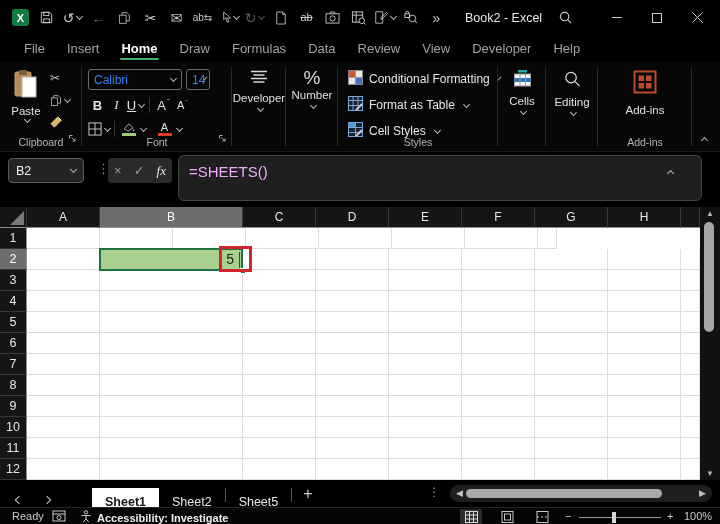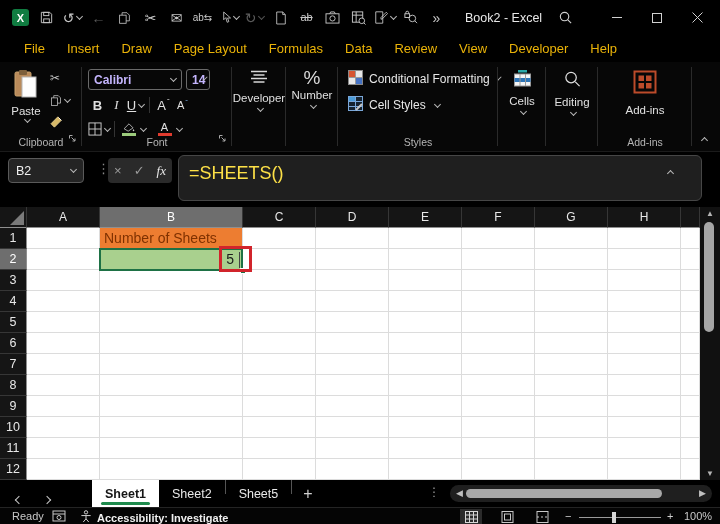--- a/index.html
+++ b/index.html
@@ -15,57 +15,57 @@
   .chev { width:5px; height:5px; border-right:1.2px solid #b8b8b8; border-bottom:1.2px solid #b8b8b8; transform:rotate(45deg); display:inline-block; margin:-2px 0 0 3px; }
   .chev.up { transform:rotate(-135deg); margin-top:3px; }
   .xl-badge { width:17px; height:17px; background:#107C41; border-radius:3px; color:#fff; font-size:11px; font-weight:bold; display:flex; align-items:center; justify-content:center; }
   #win-title { font-size:12.5px; color:#e8e8e8; margin-left:16px; white-space:nowrap; }
   #title-search { position:absolute; left:558px; top:10px; }
   .winbtn { position:absolute; top:0; width:40px; height:35px; display:flex; align-items:center; justify-content:center; }
   #btn-min { left:597px; } #btn-max { left:637px; } #btn-close { left:677px; }
 
   
   #menubar { position:absolute; top:35px; left:0; width:720px; height:27px; display:flex; align-items:center; padding-left:13px; background:#000; }
-  .mtab { padding:0 11px; height:100%; display:flex; align-items:center; font-size:13px; color:#eab308; position:relative; }
+  .mtab { padding:0 11px; height:100%; display:flex; align-items:center; font-size:13px; color:#a3a3a3; position:relative; }
   .mtab.active { color:#fff; font-weight:bold; }
   .mtab.active::after { content:""; position:absolute; left:10px; right:10px; bottom:2px; height:2px; background:#4AAE71; border-radius:1px; }
   #share-btn { position:absolute; right:9px; top:3px; height:21px; background:#2E9E5B; border-radius:4px; color:#fff; font-size:12px; display:flex; align-items:center; gap:5px; padding:0 9px; }
   #share-btn .chev { border-color:#fff; }
 
   
   #ribbon { position:absolute; top:62px; left:0; width:720px; height:90px; background:#070707; display:flex; border-bottom:1px solid #1b1b1b; }
   .rgroup { position:relative; height:100%; flex:none; }
   .rgroup::after { content:""; position:absolute; right:0; top:5px; bottom:5px; width:1px; background:#2a2a2a; }
   .glabel { position:absolute; bottom:3px; left:0; right:0; text-align:center; font-size:10.5px; color:#b5b5b5; }
   .launcher { position:absolute; bottom:4px; right:5px; }
   .paste-btn { position:absolute; left:6px; top:7px; width:40px; height:64px; display:flex; flex-direction:column; align-items:center; gap:2px; }
   .paste-btn .lbl { font-size:11.5px; color:#e0e0e0; }
   .minicol { position:absolute; left:50px; top:8px; display:flex; flex-direction:column; gap:6px; }
   .minibtn { height:16px; display:flex; align-items:center; }
-  .combo { border:1px solid #6a6a6a; border-radius:3px; height:21px; display:flex; align-items:center; font-size:12px; color:#c4b5fd; padding:0 5px;font-weight:bold; }
+  .combo { border:1px solid #6a6a6a; border-radius:3px; height:21px; display:flex; align-items:center; font-size:12px; color:#3b82f6; padding:0 5px; }
   .combo .chev { margin-left:auto; }
   .frow { position:absolute; left:6px; display:flex; align-items:center; }
   .fbtn { min-width:19px; height:20px; display:flex; flex-direction:column; align-items:center; justify-content:center; color:#e0e0e0; }
   .vsep { width:1px; height:16px; background:#333; margin:0 4px; }
   .colorbar { width:14px; height:3px; margin-top:1px; }
   .collapsed { display:flex; flex-direction:column; align-items:center; padding-top:8px; gap:4px; height:100%; }
   .collapsed .lbl { font-size:11.5px; color:#e0e0e0; }
   .stylerow { display:flex; align-items:center; gap:6px; padding-left:10px; height:22px; margin-top:4px; }
   .stylerow .lbl { font-size:12px; color:#e8e8e8; white-space:nowrap; }
   #ribbon-collapse { position:absolute; right:13px; bottom:8px; }
 
   
   #formulabar { position:absolute; top:152px; left:0; width:720px; height:53px; background:#000; }
   #namebox { position:absolute; left:8px; top:6px; width:76px; height:25px; background:#242424; border:1px solid #5a5a5a; border-radius:4px; display:flex; align-items:center; padding:0 7px; font-size:12.5px; color:#f0f0f0; }
   #namebox .chev { margin-left:auto; }
   #fb-dots { position:absolute; left:97px; top:9px; color:#8a8a8a; font-size:13px; }
   #fb-btns { position:absolute; left:108px; top:6px; width:64px; height:25px; background:#2a2a2a; border-radius:4px; display:flex; align-items:center; justify-content:space-around; }
   #fb-cancel, #fb-enter { color:#9a9a9a; font-size:13px; }
   #fb-fx { color:#e8e8e8; font-size:13px; font-style:italic; font-family:"Liberation Serif", serif; }
-  #formula-input { position:absolute; left:178px; top:3px; width:524px; height:46px; background:#1f1f1f; border:1px solid #464646; border-radius:6px; font-size:18px; color:#fde047; padding:7px 10px; }
+  #formula-input { position:absolute; left:178px; top:3px; width:524px; height:46px; background:#1f1f1f; border:1px solid #464646; border-radius:6px; font-size:15px; color:#f0abfc; padding:7px 10px; }
   #fb-expand { position:absolute; right:190px; top:12px; right:28px; }
 
   
   #grid { position:absolute; top:207px; left:0; width:700px; height:273px; background:#fff; }
   .grow { display:flex; }
   .hcell { background:#151515; color:#e8e8e8; font-size:12px; display:flex; align-items:center; justify-content:center; border-right:1px solid #363636; border-bottom:1px solid #8f8f8f; }
   .hcell.sel { background:#6e6e6e; color:#fff; }
   .corner { position:relative; }
   .corner-tri { position:absolute; right:2px; bottom:2px; width:0; height:0; border-left:14px solid transparent; border-bottom:14px solid #7a7a7a; }
   .rhead { background:#151515; color:#e8e8e8; font-size:12.5px; display:flex; align-items:center; justify-content:center; border-bottom:1px solid #363636; border-right:1px solid #8f8f8f; }
@@ -80,21 +80,21 @@
   #vscroll { position:absolute; left:700px; top:207px; width:20px; height:273px; background:#111; }
   #vscroll .arr { position:absolute; left:0; width:20px; text-align:center; color:#b5b5b5; font-size:8px; }
   #vthumb { position:absolute; left:4px; top:15px; width:10px; height:110px; background:#a6a6a6; border-radius:5px; }
 
   
   #tabbar { position:absolute; top:480px; left:0; width:720px; height:27px; background:#000; }
   .tnav { position:absolute; top:9px; }
   #tab-prev { left:16px; } #tab-next { left:44px; }
   .chevL { width:6px; height:6px; border-left:1.4px solid #c8c8c8; border-bottom:1.4px solid #c8c8c8; transform:rotate(45deg); display:inline-block; }
   .chevR { width:6px; height:6px; border-right:1.4px solid #c8c8c8; border-bottom:1.4px solid #c8c8c8; transform:rotate(-45deg); display:inline-block; }
-  #sheettabs { position:absolute; left:92px; top:0; height:27px; display:flex; }
+  #sheettabs { position:absolute; left:92px; top:8px; height:27px; display:flex; }
   .stab { height:27px; display:flex; align-items:center; padding:0 13px; font-size:12.5px; color:#e8e8e8; position:relative; }
   .stab.active { background:#fff; color:#151515; font-weight:bold; }
   .stab.active::after { content:""; position:absolute; left:9px; right:9px; bottom:2px; height:3px; background:#1E8A4C; border-radius:2px; }
   .tdiv { width:1px; height:14px; background:#555; }
   #add-sheet { position:absolute; left:296px; top:2px; width:24px; height:24px; color:#d0d0d0; font-size:16px; display:flex; align-items:center; justify-content:center; }
   #tab-dots { position:absolute; left:428px; top:5px; color:#9a9a9a; font-size:12px; }
   #hscroll { position:absolute; left:450px; top:5px; width:262px; height:17px; background:#1f1f1f; border-radius:9px; }
   #hscroll .arr { position:absolute; top:3px; color:#c0c0c0; font-size:9px; }
   #hthumb { position:absolute; left:16px; top:4px; width:196px; height:9px; background:#a8a8a8; border-radius:5px; }
 
@@ -224,22 +224,22 @@
     <div class="winbtn" id="btn-close">
         <svg width="11" height="11">
           <path d="M0.5 0.5l10 10M10.5 0.5l-10 10" stroke="#d0d0d0"></path>
         </svg>
       </div>
   </div>
 
   <div id="menubar">
     <div class="mtab">File</div>
       <div class="mtab">Insert</div>
+      <div class="mtab active">Home</div>
       <div class="mtab">Draw</div>
-      <div class="mtab">Page Layout</div>
       <div class="mtab">Formulas</div>
       <div class="mtab">Data</div>
       <div class="mtab">Review</div>
       <div class="mtab">View</div>
       <div class="mtab">Developer</div>
       <div class="mtab">Help</div>
   </div>
 
   <div id="ribbon">
 
@@ -361,20 +361,29 @@
 
     <div class="rgroup" style="width:160px">
       <div class="stylerow" style="margin-top:6px">
         <span><svg width="15" height="15">
               <rect x="0.5" y="0.5" width="14" height="14" fill="#e8e8e8" stroke="#888"></rect>
               <rect x="1" y="1" width="6" height="6" fill="#d65532"></rect>
               <rect x="8" y="8" width="6" height="6" fill="#4472c4"></rect>
               <path d="M0.5 7.5h14M7.5 0.5v14" stroke="#999"></path>
             </svg></span>
         <span class="lbl">Conditional Formatting</span>
+          <span class="chev"></span>
+      </div>
+      <div class="stylerow">
+        <span><svg width="15" height="15">
+              <rect x="0.5" y="0.5" width="14" height="14" fill="#16222e" stroke="#7aa7d9"></rect>
+              <path d="M0.5 4.5h14M0.5 9.5h14M5 0.5v14M10 0.5v14" stroke="#7aa7d9"></path>
+              <path d="M8 14L14 8" stroke="#c8c8c8" stroke-width="2"></path>
+            </svg></span>
+        <span class="lbl">Format as Table</span>
           <span class="chev"></span>
       </div>
       <div class="stylerow">
         <span><svg width="15" height="15">
               <rect x="0.5" y="0.5" width="14" height="14" fill="#16222e" stroke="#7aa7d9"></rect>
               <rect x="1" y="1" width="6" height="4" fill="#4a9bd8"></rect>
               <path d="M0.5 5.5h14M0.5 10.5h14M7.5 0.5v14" stroke="#7aa7d9"></path>
               <path d="M8 14L14 8" stroke="#c8c8c8" stroke-width="2"></path>
             </svg></span>
         <span class="lbl">Cell Styles</span>
@@ -455,21 +464,20 @@
           <div class="hcell" style="width: 73px;">D</div>
           <div class="hcell" style="width: 73px;">E</div>
           <div class="hcell" style="width: 73px;">F</div>
           <div class="hcell" style="width: 73px;">G</div>
           <div class="hcell" style="width: 73px;">H</div>
           <div class="hcell" style="width: 19px;"></div>
         </div>
         <div class="grow" style="height: 21px;">
           <div class="rhead" style="width: 27px;">1</div>
           <div class="dcell" style="width: 73px;"></div>
-          <div class="dcell" style="width: 143px; background: rgb(237, 125, 49); color: rgb(127, 49, 0); padding-left: 4px;">Number of Sheets</div>
           <div class="dcell" style="width: 73px;"></div>
           <div class="dcell" style="width: 73px;"></div>
           <div class="dcell" style="width: 73px;"></div>
           <div class="dcell" style="width: 73px;"></div>
           <div class="dcell" style="width: 73px;"></div>
           <div class="dcell" style="width: 73px;"></div>
           <div class="dcell" style="width: 19px;"></div>
         </div>
         <div class="grow" style="height: 21px;">
           <div class="rhead sel" style="width: 27px;">2</div>

